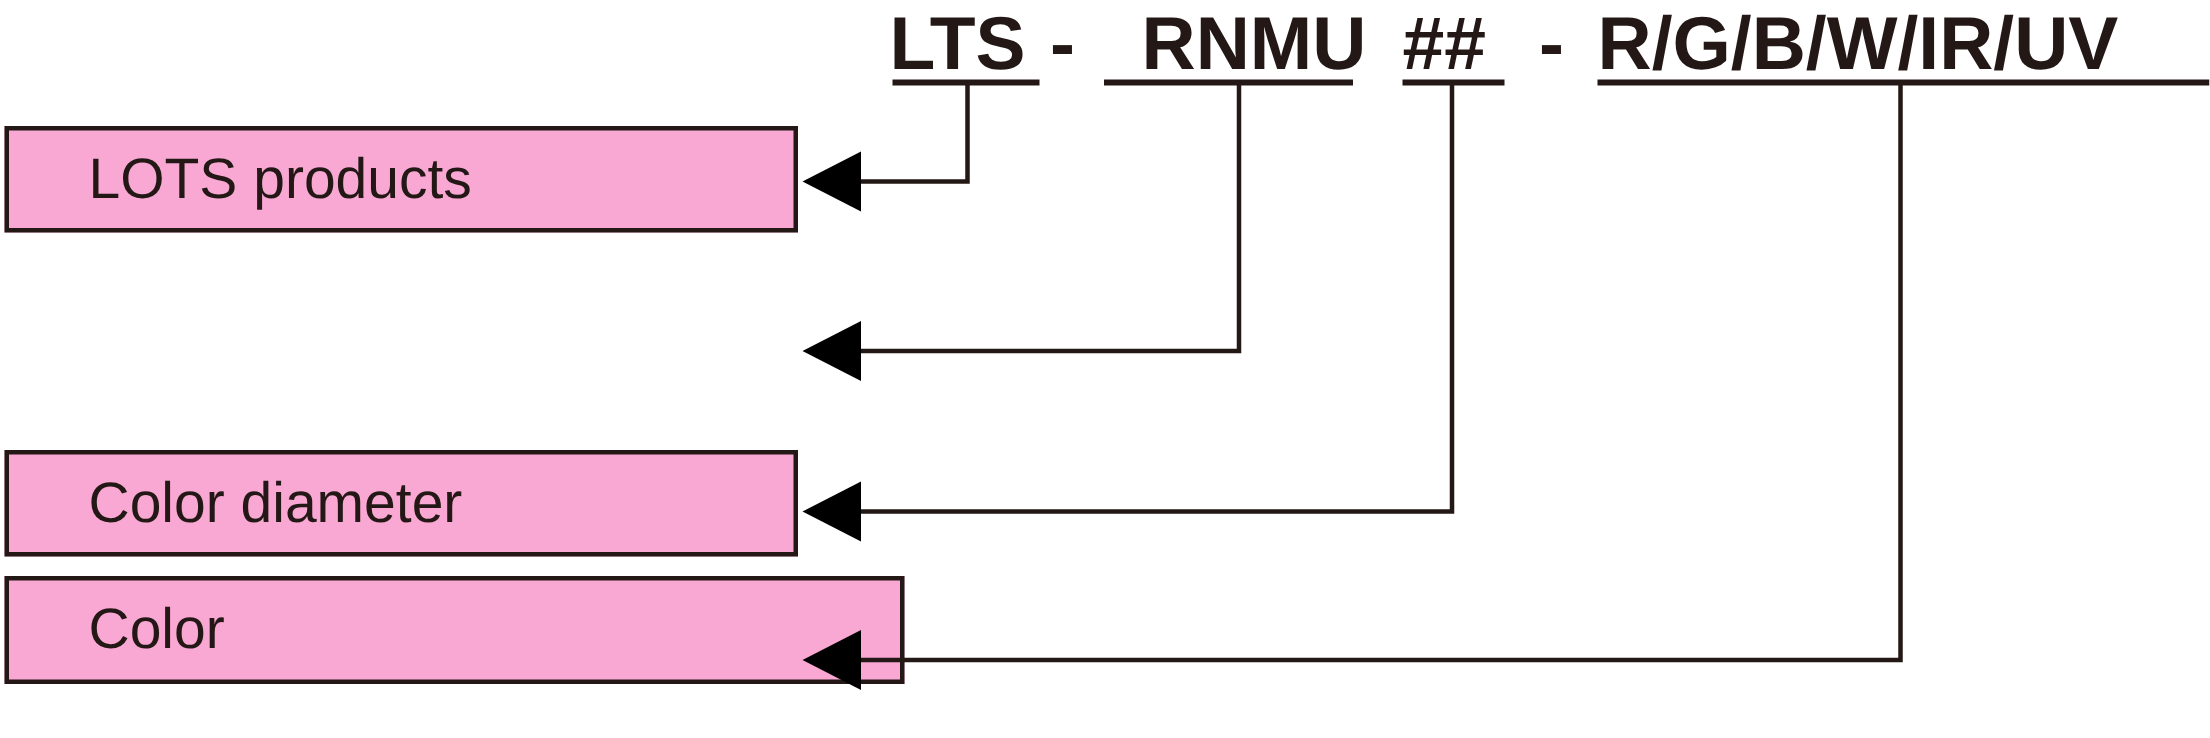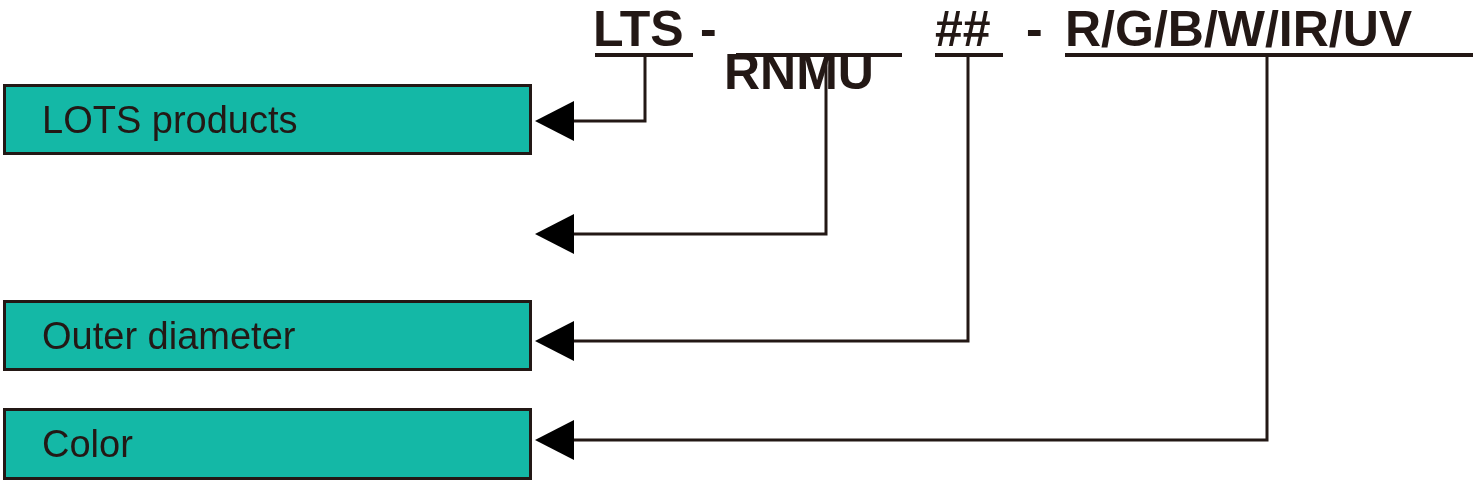--- a/index.html
+++ b/index.html
@@ -49,23 +49,24 @@
     line-height: 50px;
     color: #231815;
     font-family: "Liberation Sans", sans-serif;
   }
 
   
   .label-box {
     position: absolute;
     box-sizing: border-box;
     border: 3px solid #231815;
-    background: #14b8a6;
+    background: #f9a8d4;
     display: flex;
     align-items: center;
+    padding-left: 17px;
   }
   .label-box-text {
     font-size: 38px;
     line-height: 40px;
     color: #231815;
     padding-left: 36px;
     white-space: nowrap;
     font-family: "Liberation Sans", sans-serif;
   }
 
@@ -83,39 +84,39 @@
 <body>
 
 <div id="diagram-root">
 
   <div class="code-line">
 
     <span class="code-seg" style="left:593px; top:4px;">LTS</span>
 
     <span class="code-sep" style="left:700px; top:4px;">-</span>
 
-    <span class="code-seg" style="left:724px; top:4px;margin-top:43px;">RNMU</span>
+    <span class="code-seg" style="left:761px; top:4px;">RNMU</span>
 
     <span class="code-seg" style="left:935px; top:4px;">##</span>
 
     <span class="code-sep" style="left:1026px; top:4px;">-</span>
 
     <span class="code-seg" style="left:1065px; top:4px;text-align:right;">R/G/B/W/IR/UV</span>
   </div>
 
   <div class="label-box" style="left:3px; top:84px; width:529px; height:71px;">
     <span class="label-box-text">LOTS products</span>
   </div>
 
 
   <div class="label-box" style="left:3px; top:300px; width:529px; height:71px;">
-    <span class="label-box-text">Outer diameter</span>
+    <span class="label-box-text">Color diameter</span>
   </div>
 
-  <div class="label-box" style="left:3px; top:408px; width:529px; height:72px;">
+  <div class="label-box" style="left:3px; top:384px; width:600px; height:72px;">
     <span class="label-box-text">Color</span>
   </div>
 
   <svg id="connectors" viewBox="0 0 1473 492" width="1473" height="492">
 
     <line x1="595" y1="55" x2="693" y2="55" stroke="#231815" stroke-width="4"></line>
     <line x1="736" y1="55" x2="902" y2="55" stroke="#231815" stroke-width="4"></line>
     <line x1="935" y1="55" x2="1003" y2="55" stroke="#231815" stroke-width="4"></line>
     <line x1="1065" y1="55" x2="1473" y2="55" stroke="#231815" stroke-width="4"></line>
 

